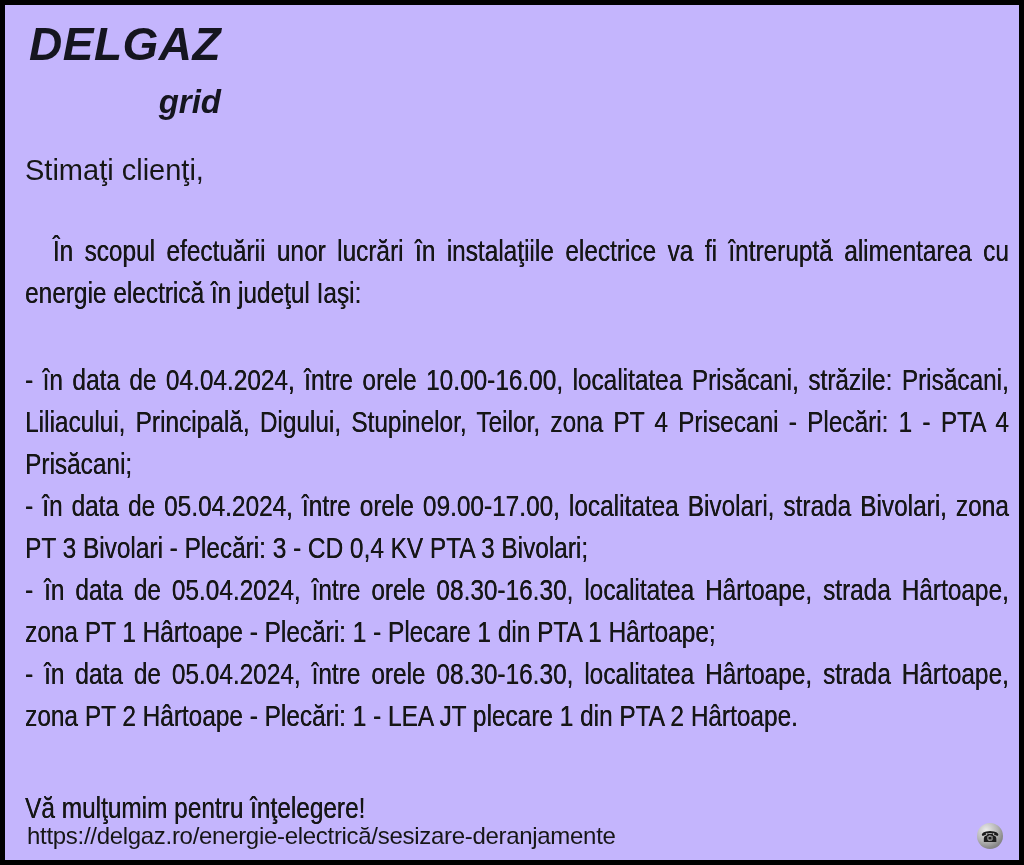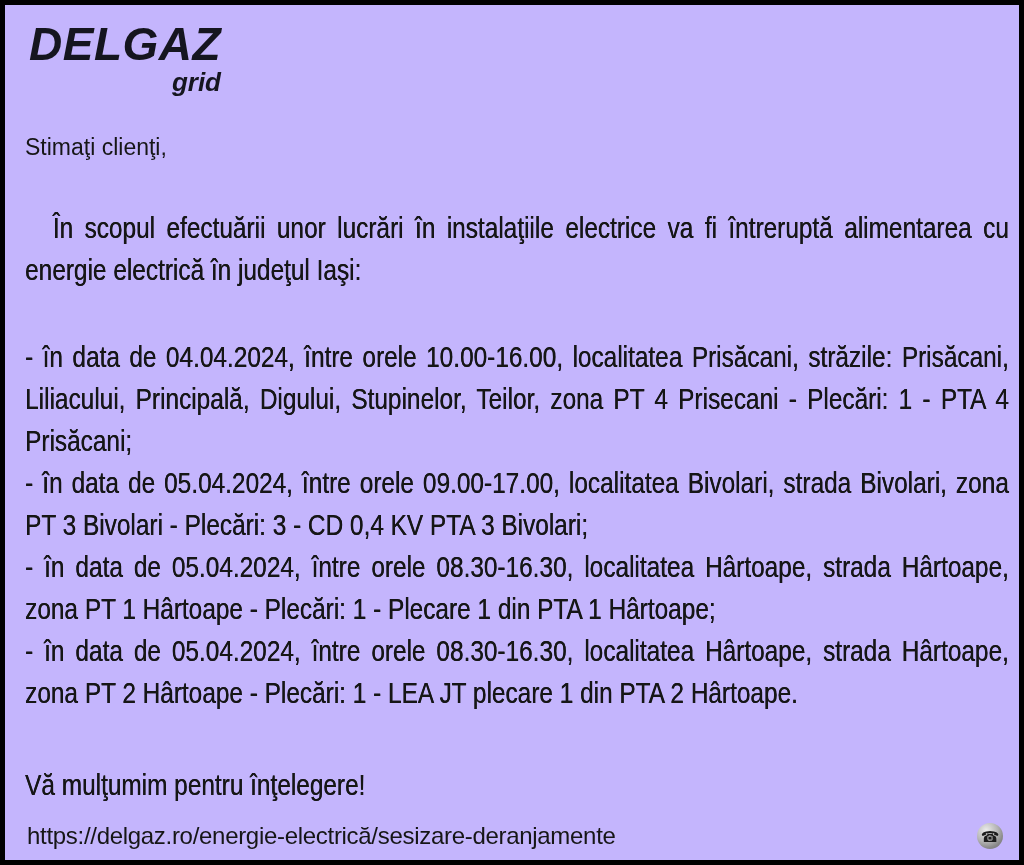--- a/index.html
+++ b/index.html
@@ -31,31 +31,31 @@
     font-size: 46px;
     font-weight: bold;
     font-style: italic;
     letter-spacing: 0.5px;
     line-height: 1.0;
   }
   .logo-sub {
     display: block;
     width: 192px;
     text-align: right;
-    font-size: 26px;
+    font-size: 33px;
     font-weight: bold;
     font-style: italic;
     line-height: 1.0;
-    margin-top: 2px;
+    margin-top: 18px;
   }
 
   
   .greeting {
     margin: 32px 0 0 20px;
-    font-size: 23px;
+    font-size: 29px;
     line-height: 40px;
   }
 
   
   .condensed {
     width: 1210px;
     transform: scaleX(0.813);
     transform-origin: 0 0;
     margin-left: 20px;
     text-shadow: 0.35px 0 0 currentColor; 

